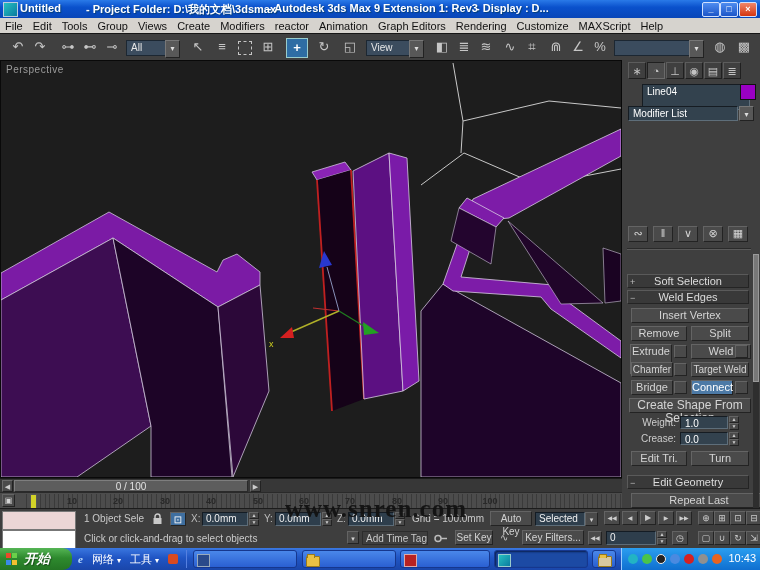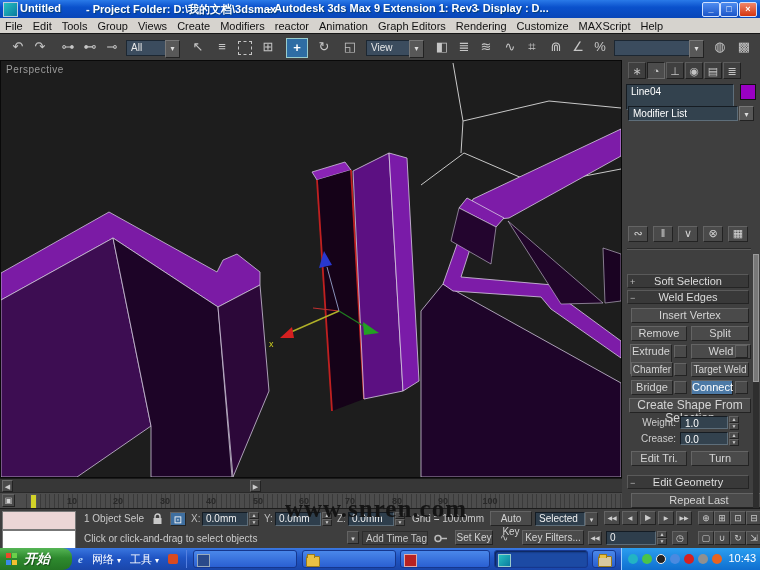--- a/index.html
+++ b/index.html
@@ -199,21 +199,21 @@
   </div>
 
   <div id="cmdpanel">
     <span class="tab" style="left:6px">∗</span>
     <span class="tab active" style="left:25px">◔</span>
     <span class="tab" style="left:44px">⊥</span>
     <span class="tab" style="left:63px">◉</span>
     <span class="tab" style="left:82px">▤</span>
     <span class="tab" style="left:101px">≣</span>
 
-    <div class="sunken ab" style="left:4px;top:24px;width:108px;height:26px">Line04</div>
+    <div class="sunken ab" style="left:20px;top:24px;width:108px;height:26px">Line04</div>
     <div class="ab" style="left:118px;top:24px;width:14px;height:14px;background:#9a00c4;border:1px solid #111"></div>
 
     <div class="sunken ab" style="left:6px;top:46px;width:110px;height:15px">Modifier List</div>
     <span class="tarrow" style="left:117px;top:46px;height:13px">▾</span>
 
 
     <span class="btn3 ab" style="left:6px;top:166px;width:20px;height:16px">∾</span>
     <span class="btn3 ab" style="left:31px;top:166px;width:20px;height:16px">‖</span>
     <span class="btn3 ab" style="left:56px;top:166px;width:20px;height:16px">∨</span>
     <span class="btn3 ab" style="left:81px;top:166px;width:20px;height:16px">⊗</span>
@@ -266,20 +266,21 @@
     <div class="hdr" style="top:415px"><span class="pm">−</span><span>Edit Geometry</span></div>
     <div class="btn3 ab" style="left:9px;top:433px;width:136px;height:15px;line-height:13px">Repeat Last</div>
 
     <div class="ab" style="left:131px;top:194px;width:6px;height:254px;background:#2e2e2e">
       <div class="ab" style="left:0;top:0;width:6px;height:128px;background:#787878;border:1px solid #999;box-sizing:border-box"></div>
     </div>
   </div>
 
   <div id="timeslider">
     <span class="tsarr" style="left:2px">◀</span>
+    <div id="tshandle">0 / 100</div>
     <span class="tsarr" style="left:250px">▶</span>
   </div>
 
   <div id="trackbar">
     <span class="btn3 ab" style="left:2px;top:1px;width:13px;height:13px;font-size:8px;line-height:12px">▣</span>
     <div class="ticks"></div>
     <div id="tbmarker"></div>
     <span class="num" style="left:72px">10</span>
     <span class="num" style="left:118px">20</span>
     <span class="num" style="left:165px">30</span>

